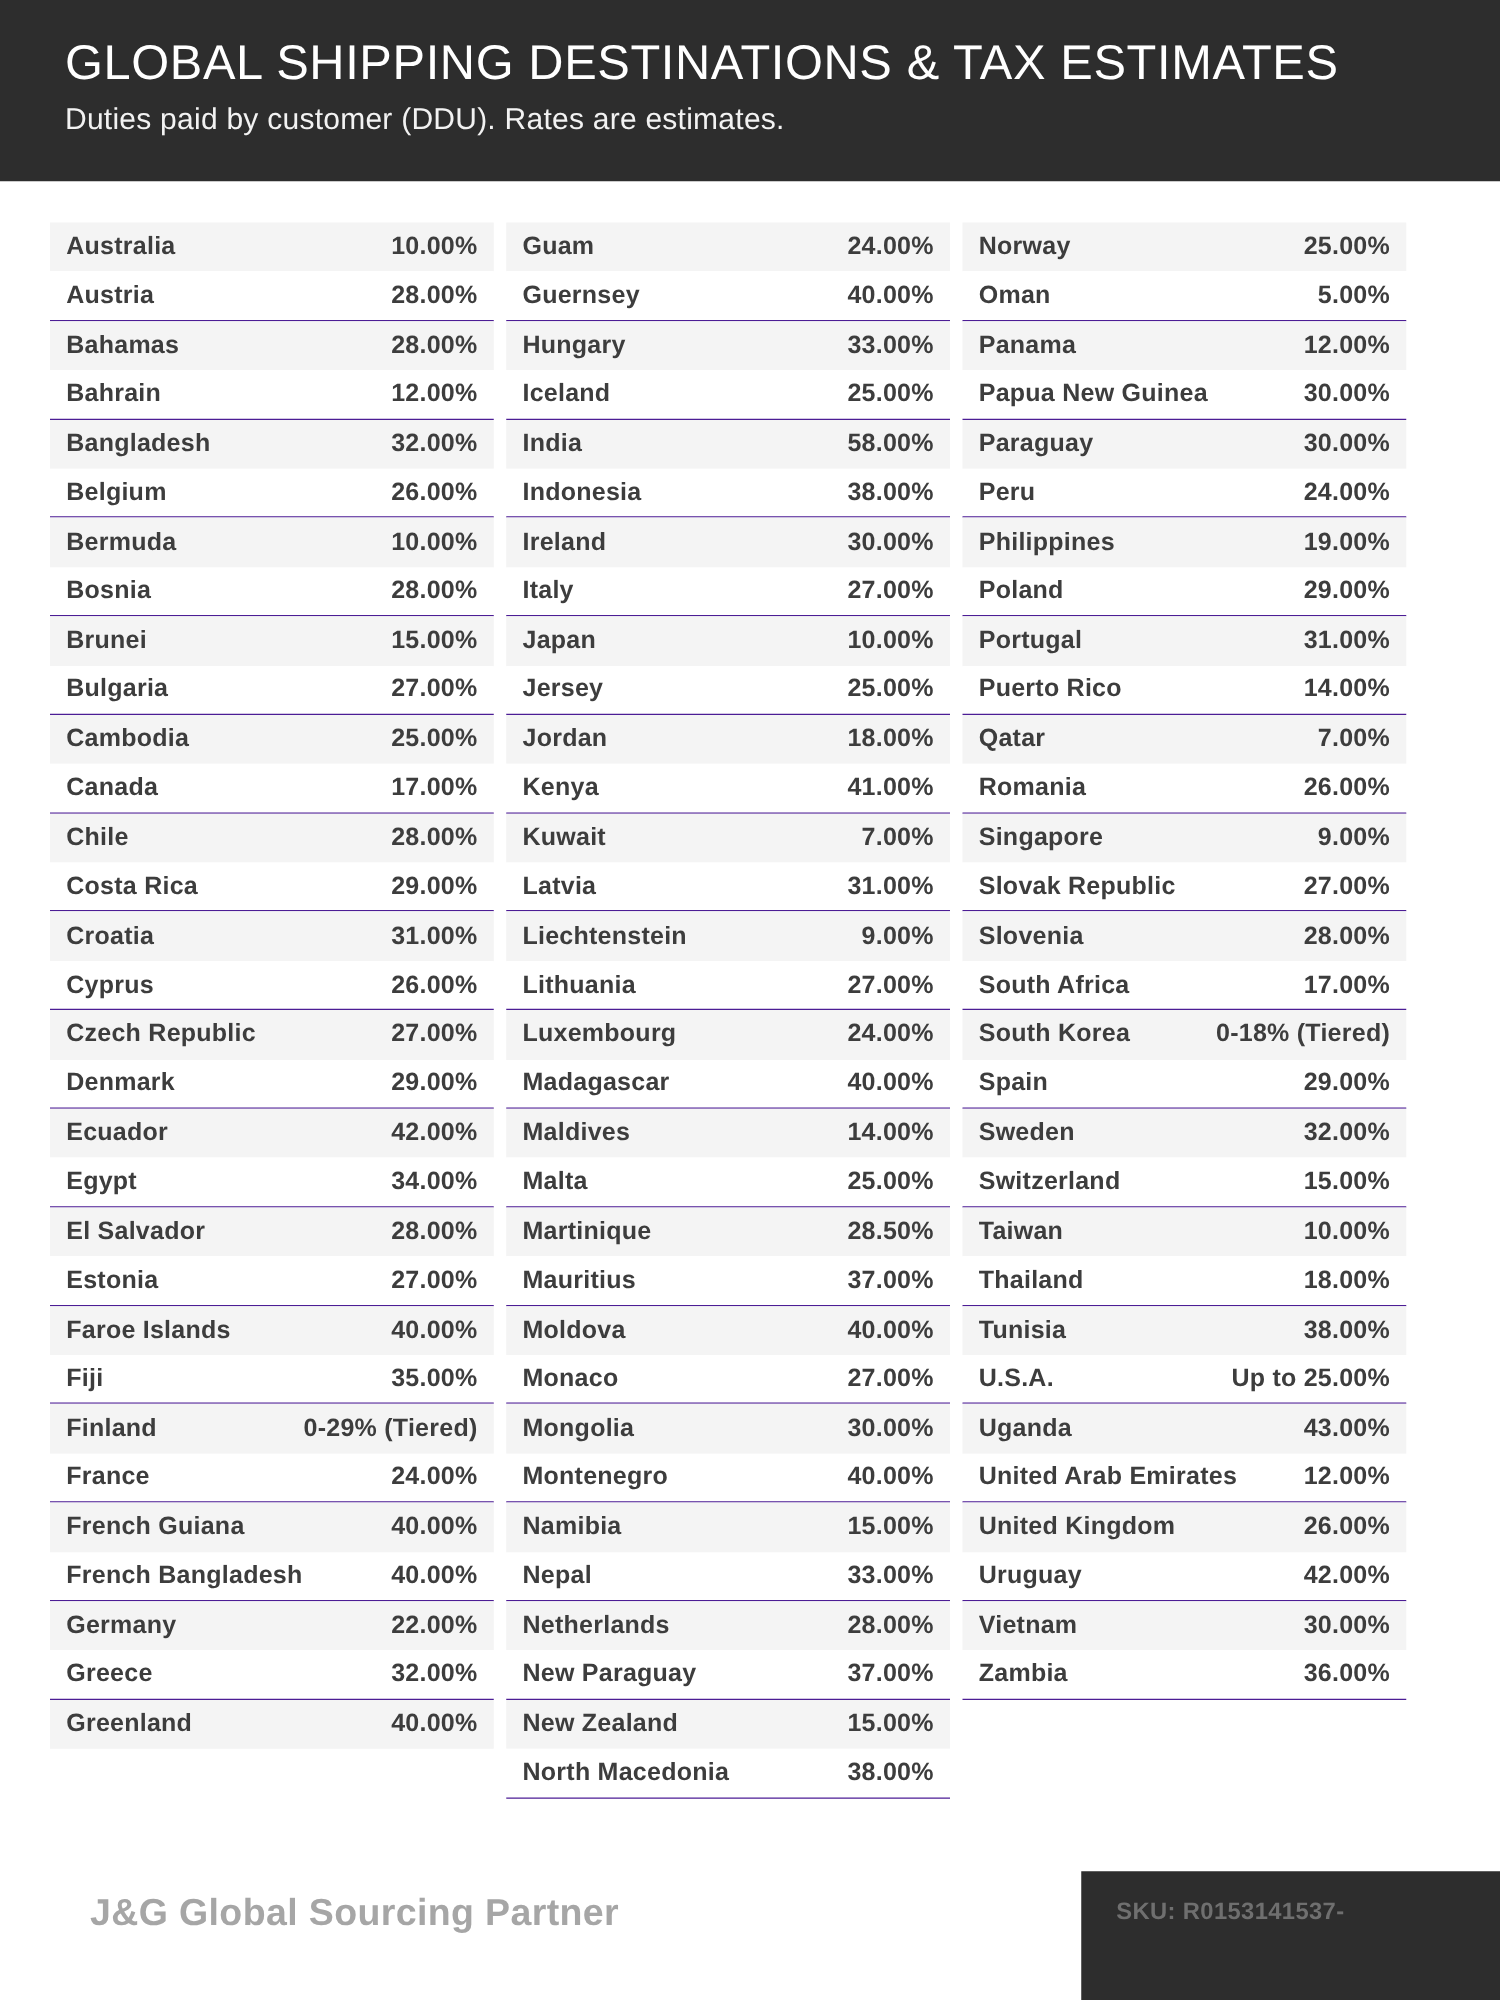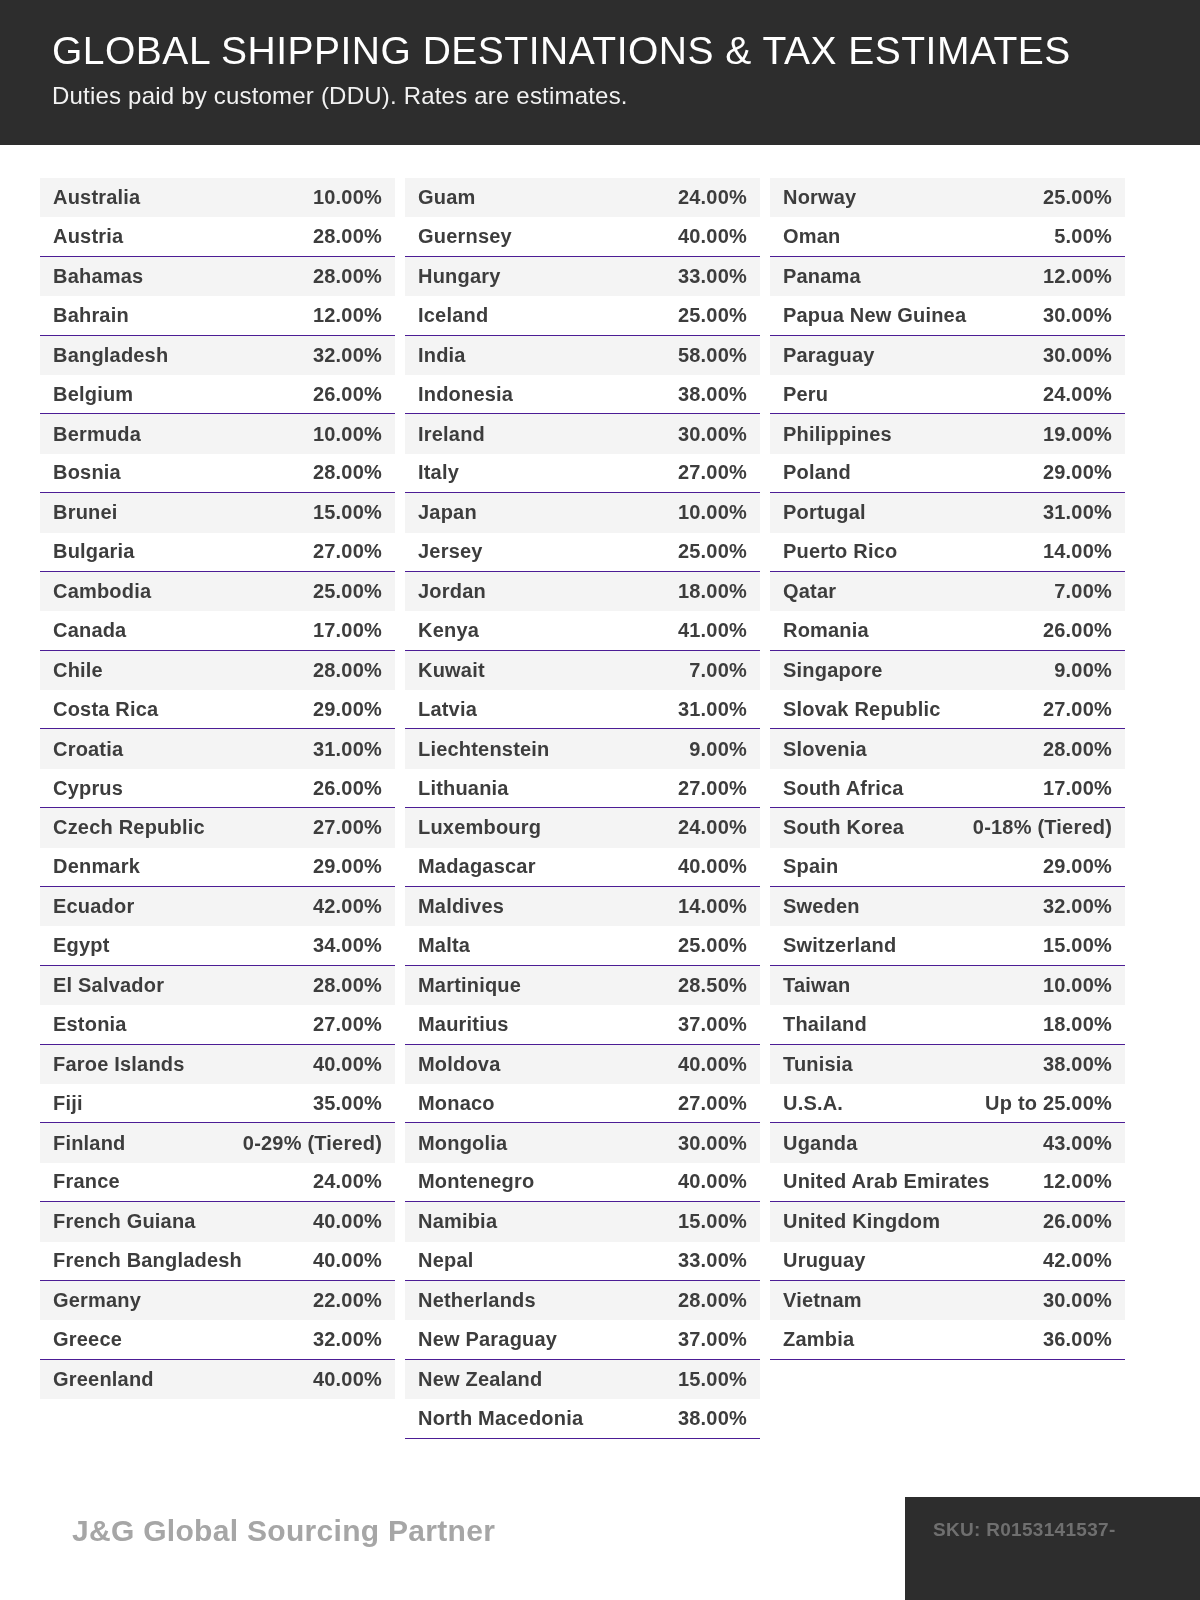--- a/index.html
+++ b/index.html
@@ -74,21 +74,21 @@
     font-size: 30px;
     font-weight: bold;
     color: #a6a6a6;
     letter-spacing: 0.3px;
     margin-left: 32px;
   }
   .sku-box {
     position: absolute;
     right: 0;
     bottom: 0;
-    width: 295px;
+    width: 335px;
     height: 103px;
     background: #2d2d2d;
     padding: 22px 0 0 28px;
   }
   .sku-box span {
     font-size: 19px;
     font-weight: bold;
     color: #6f6f6f;
     letter-spacing: 0.3px;
   }

